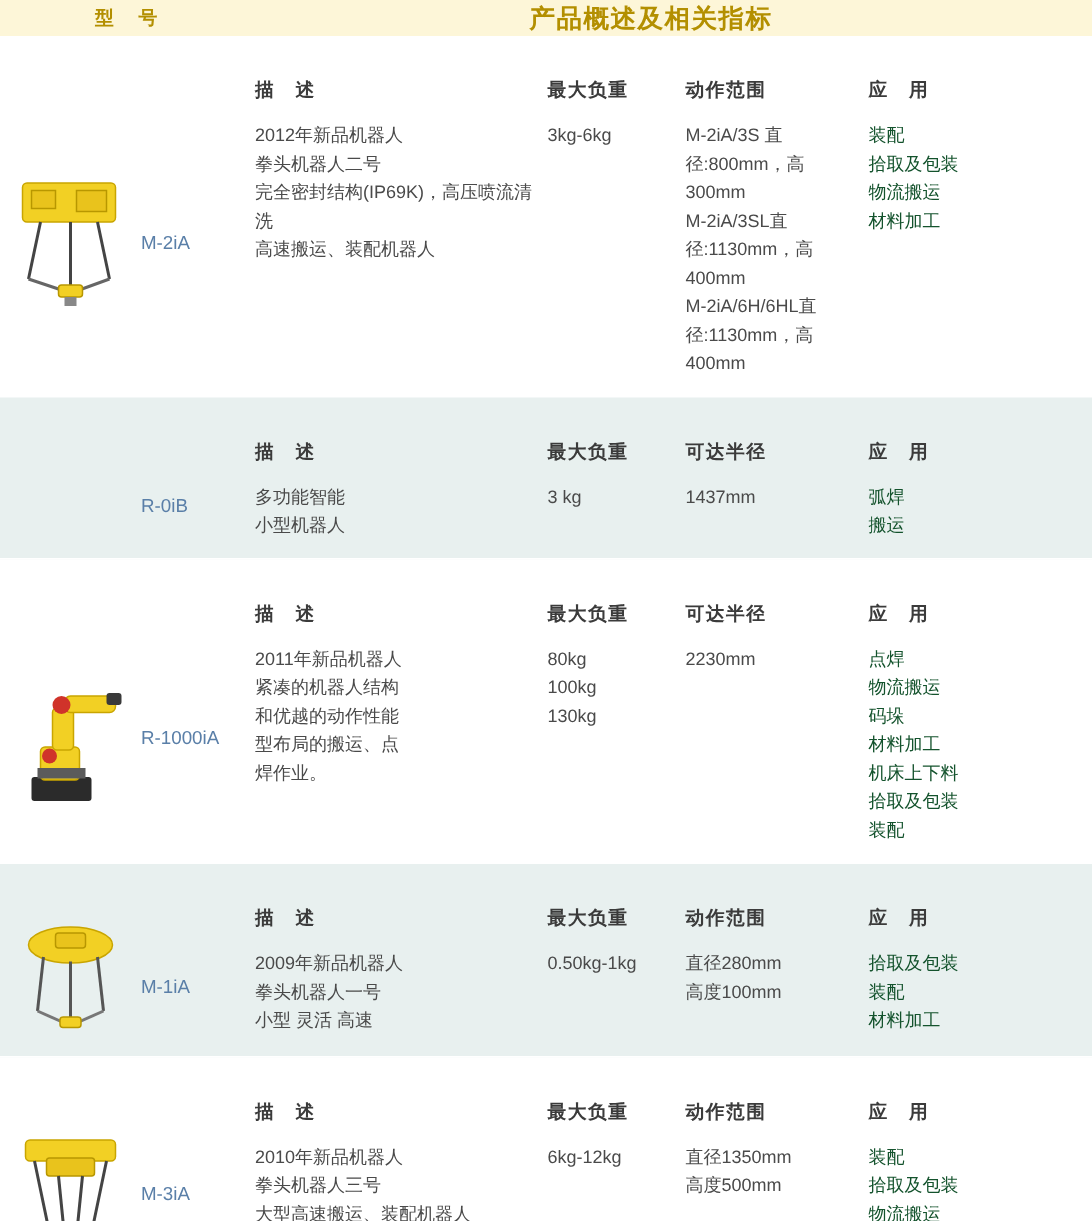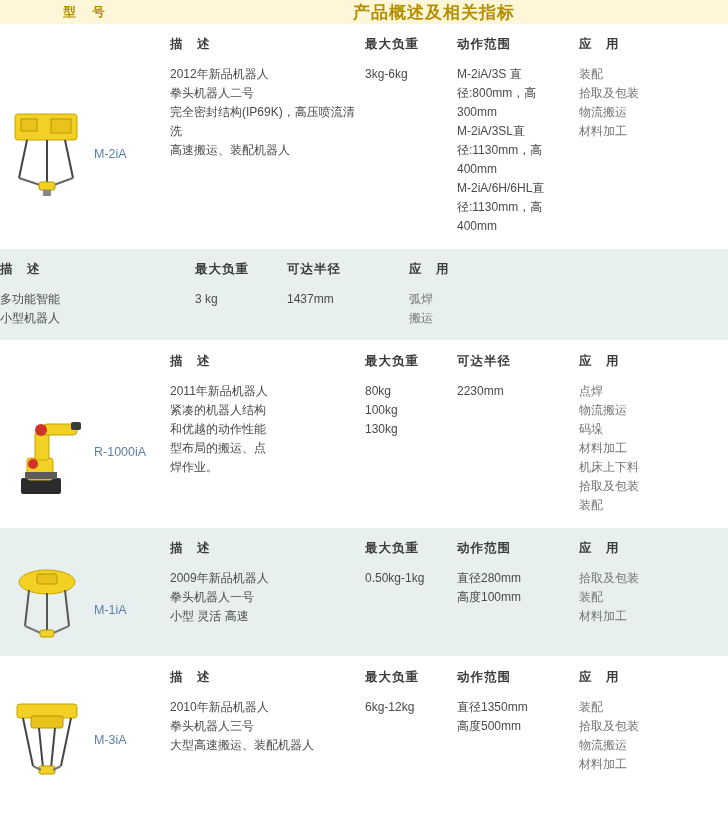--- a/index.html
+++ b/index.html
@@ -76,21 +76,21 @@
     height: 40px;
   }
   .model-name {
     color: #5a7fa8;
     font-size: 12.5px;
     white-space: nowrap;
   }
   .cell-spec {
     flex: 1;
     display: flex;
-    padding-top: 12px;
+    padding-top: 28px;
     padding-bottom: 12px;
   }
   .col {
     box-sizing: border-box;
     padding-right: 8px;
   }
   .col-desc   { width: 195px; flex: 0 0 195px; }
   .col-load   { width: 92px;  flex: 0 0 92px; }
   .col-range  { width: 122px; flex: 0 0 122px; }
   .col-app    { width: 120px; flex: 0 0 120px; }
@@ -100,21 +100,21 @@
     font-size: 12.5px;
     margin-bottom: 12px;
     letter-spacing: 1px;
   }
   .line {
     line-height: 19px;
     color: #4a4a4a;
   }
   .line-app {
     line-height: 19px;
-    color: #737373;
+    color: #14532d;
   }
   
   svg { display: block; }
 </style>
 </head>
 <body>
 
 <div id="page">
 
   <div class="table-header">
@@ -169,20 +169,24 @@
         <div class="col-title">应　用</div>
         <div class="line-app">装配</div>
         <div class="line-app">拾取及包装</div>
         <div class="line-app">物流搬运</div>
         <div class="line-app">材料加工</div>
       </div>
     </div>
   </div>
 
   <div class="prow alt">
+    <div class="cell-model">
+      <div class="thumb empty"></div>
+      <div class="model-name">R-0iB</div>
+    </div>
     <div class="cell-spec">
       <div class="col col-desc">
         <div class="col-title">描　述</div>
         <div class="line">多功能智能</div>
         <div class="line">小型机器人</div>
       </div>
       <div class="col col-load">
         <div class="col-title">最大负重</div>
         <div class="line">3 kg</div>
       </div>

